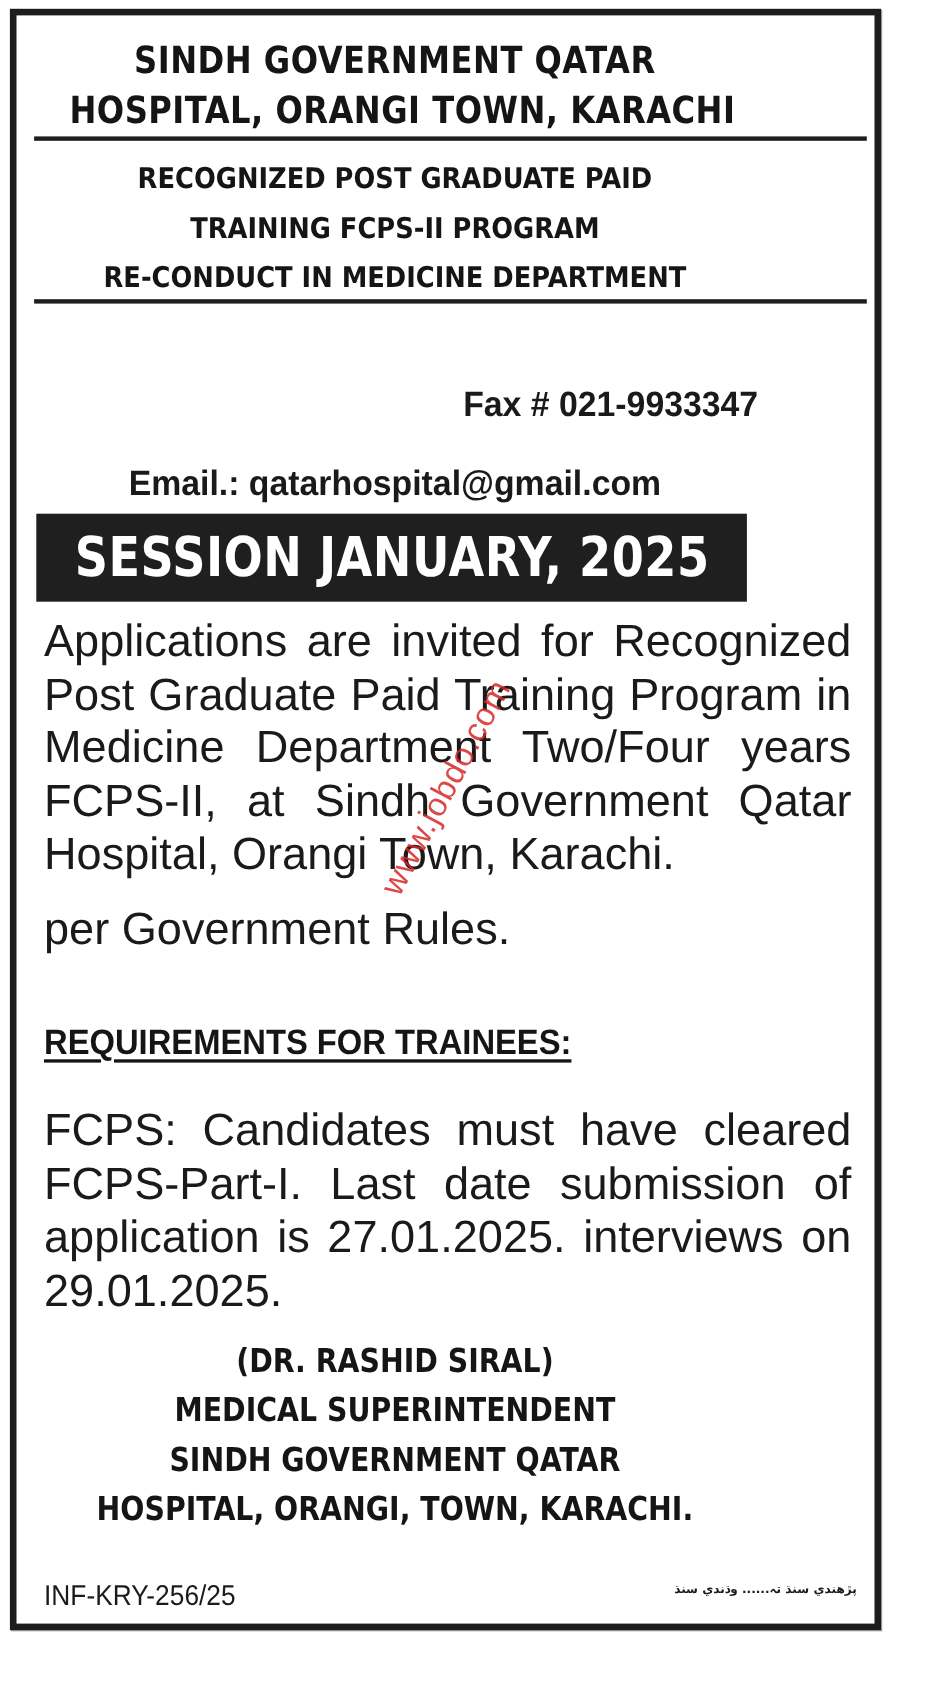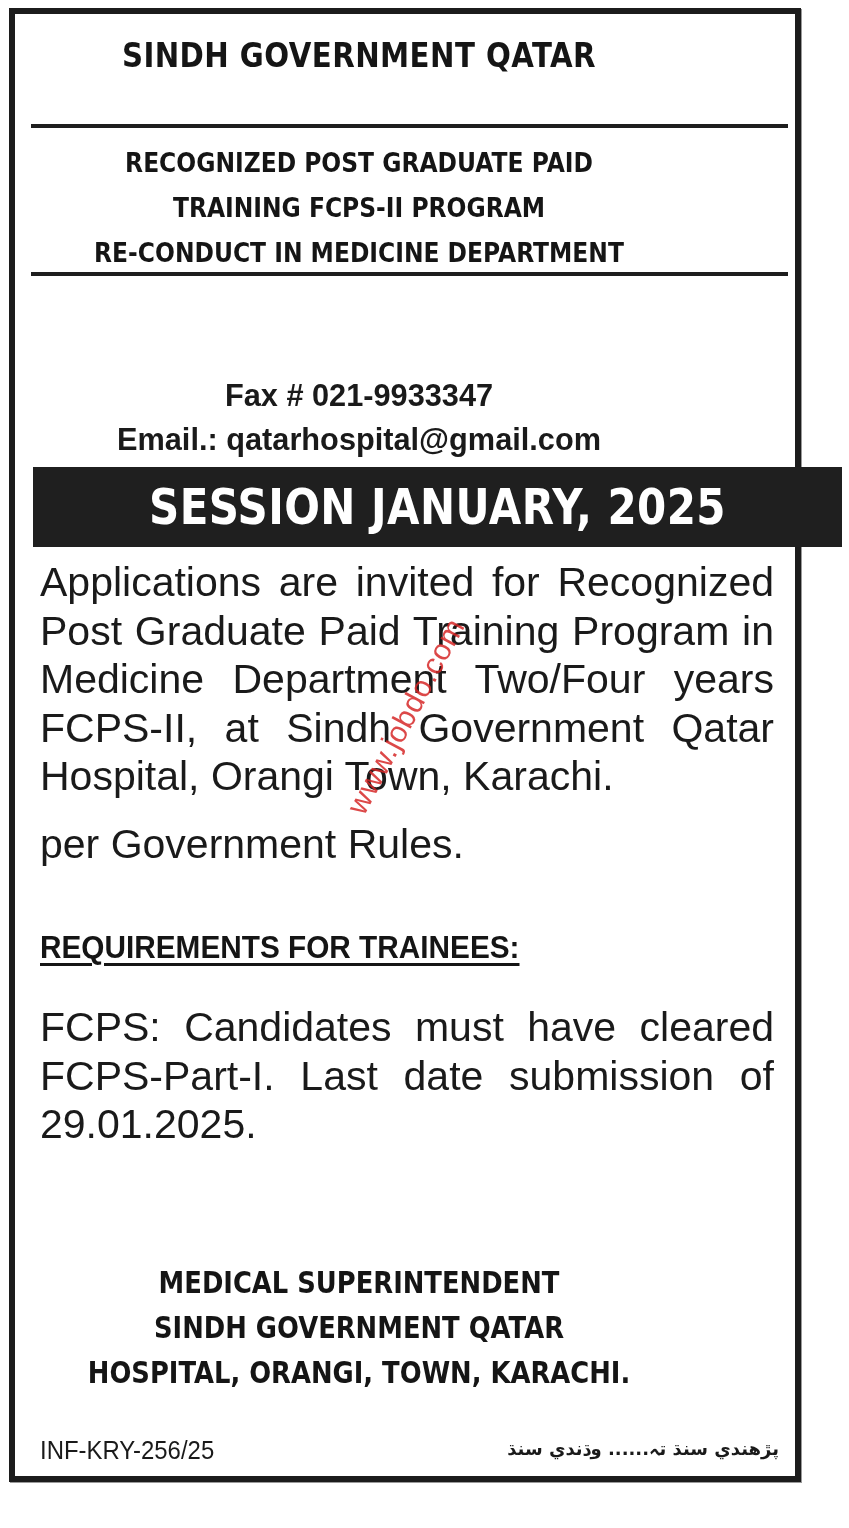--- a/index.html
+++ b/index.html
@@ -66,21 +66,21 @@
       color: #1a1a1a;
       white-space: nowrap;
       line-height: 1;
       transform: scaleX(0.96);
       transform-origin: center;
     }
     .banner {
       position: absolute;
       left: 18px;
       top: 453px;
-      width: 809px;
+      width: 646px;
       height: 80px;
       background: #1f1f1f;
       display: flex;
       align-items: center;
       justify-content: center;
     }
     .banner-text {
       font-family: "DejaVu Sans", sans-serif;
       font-weight: bold;
       font-size: 50px;
@@ -146,21 +146,21 @@
       white-space: nowrap;
       transform: scaleX(0.92);
       transform-origin: left center;
     }
     .sindhi-slogan {
       position: absolute;
       right: 16px;
       top: 1424px;
       font-family: "DejaVu Sans", sans-serif;
       font-weight: bold;
-      font-size: 18px;
+      font-size: 11px;
       color: #1a1a1a;
       direction: rtl;
       white-space: nowrap;
     }
     .watermark {
       position: absolute;
       left: 325px;
       top: 790px;
       font-family: "Liberation Sans", sans-serif;
       font-size: 30px;
@@ -173,34 +173,37 @@
     }
   </style>
 </head>
 <body>
 
 <div class="frame">
 
   <div class="block" style="top: 24px;">
     <div class="hdr-line">SINDH GOVERNMENT QATAR</div>
   </div>
+  <div class="block" style="top: 70px;">
+    <div class="hdr-line">HOSPITAL, ORANGI TOWN, KARACHI</div>
+  </div>
   <div class="rule" style="top: 110px;"></div>
 
   <div class="block" style="top: 136px;">
     <div class="sub-line">RECOGNIZED POST GRADUATE PAID</div>
   </div>
   <div class="block" style="top: 181px;">
     <div class="sub-line">TRAINING FCPS-II PROGRAM</div>
   </div>
   <div class="block" style="top: 226px;">
     <div class="sub-line">RE-CONDUCT IN MEDICINE DEPARTMENT</div>
   </div>
   <div class="rule" style="top: 258px;"></div>
 
-  <div class="block" style="top: 365px;">
+  <div class="block" style="top: 337px; text-align: right;">
     <div class="contact-line">Fax # 021-9933347</div>
   </div>
   <div class="block" style="top: 409px;">
     <div class="contact-line">Email.: qatarhospital@gmail.com</div>
   </div>
 
   <div class="banner">
     <div class="banner-text">SESSION JANUARY, 2025</div>
   </div>
 
@@ -214,23 +217,27 @@
 
   <div class="para" style="top: 806px;">
     <span class="ln last">per Government Rules.</span>
   </div>
 
   <div class="req-heading">REQUIREMENTS FOR TRAINEES:</div>
 
   <div class="para" style="top: 989px;">
     <span class="ln">FCPS: Candidates must have cleared</span>
     <span class="ln">FCPS-Part-I. Last date submission of</span>
+    <span class="ln">application is 27.01.2025. interviews on</span>
     <span class="ln last">29.01.2025.</span>
   </div>
 
+  <div class="block" style="top: 1209px;">
+    <div class="sig-line">(DR. RASHID SIRAL)</div>
+  </div>
   <div class="block" style="top: 1254px;">
     <div class="sig-line">MEDICAL SUPERINTENDENT</div>
   </div>
   <div class="block" style="top: 1299px;">
     <div class="sig-line">SINDH GOVERNMENT QATAR</div>
   </div>
   <div class="block" style="top: 1344px;">
     <div class="sig-line">HOSPITAL, ORANGI, TOWN, KARACHI.</div>
   </div>
 

